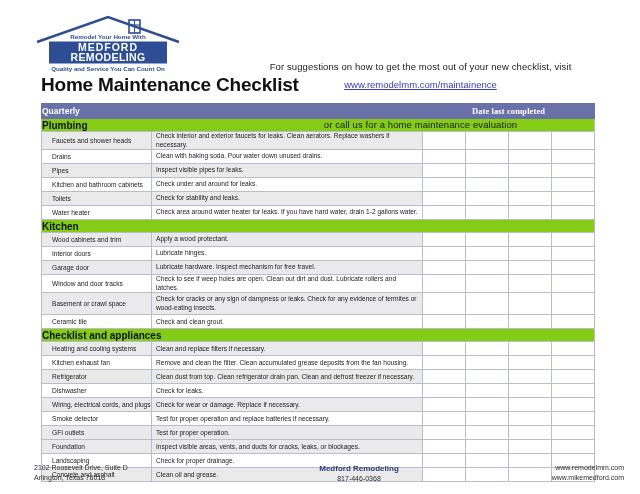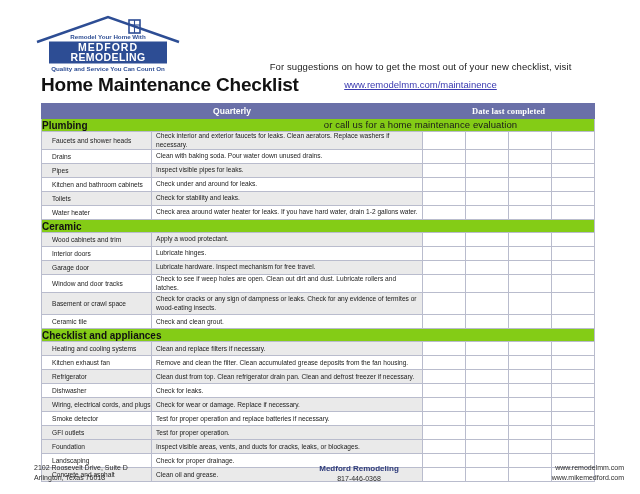--- a/index.html
+++ b/index.html
@@ -90,21 +90,21 @@
 
   
   tr.hdr td {
     background: #6a70a8;
     color: #ffffff;
     font-weight: bold;
     font-size: 8.5px;
     height: 14px;
     border-color: #6a70a8;
   }
-  td.hdr-left { padding-left: 6px; text-align: center; }
+  td.hdr-left { padding-left: 6px; text-align: left; }
   td.hdr-right { text-align: center; letter-spacing: .1px; font-family: Liberation Serif, serif; }
 
   
   tr.section td {
     background: #84cc16;
     font-weight: bold;
     font-size: 10px;
     height: 12px;
     color: #111;
   }
@@ -237,21 +237,21 @@
         </tr>
         <tr class="row">
           <td class="cell-item">Water heater</td>
           <td class="cell-desc">Check area around water heater for leaks. If you have hard water, drain 1-2 gallons water.</td>
           <td class="cell-date"></td>
           <td class="cell-date"></td>
           <td class="cell-date"></td>
           <td class="cell-date"></td>
         </tr>
         <tr class="section">
-          <td class="section-label" colspan="6">Ceramic</td>
+          <td class="section-label" colspan="6">Kitchen</td>
         </tr>
         <tr class="row alt">
           <td class="cell-item">Wood cabinets and trim</td>
           <td class="cell-desc">Apply a wood protectant.</td>
           <td class="cell-date"></td>
           <td class="cell-date"></td>
           <td class="cell-date"></td>
           <td class="cell-date"></td>
         </tr>
         <tr class="row">

